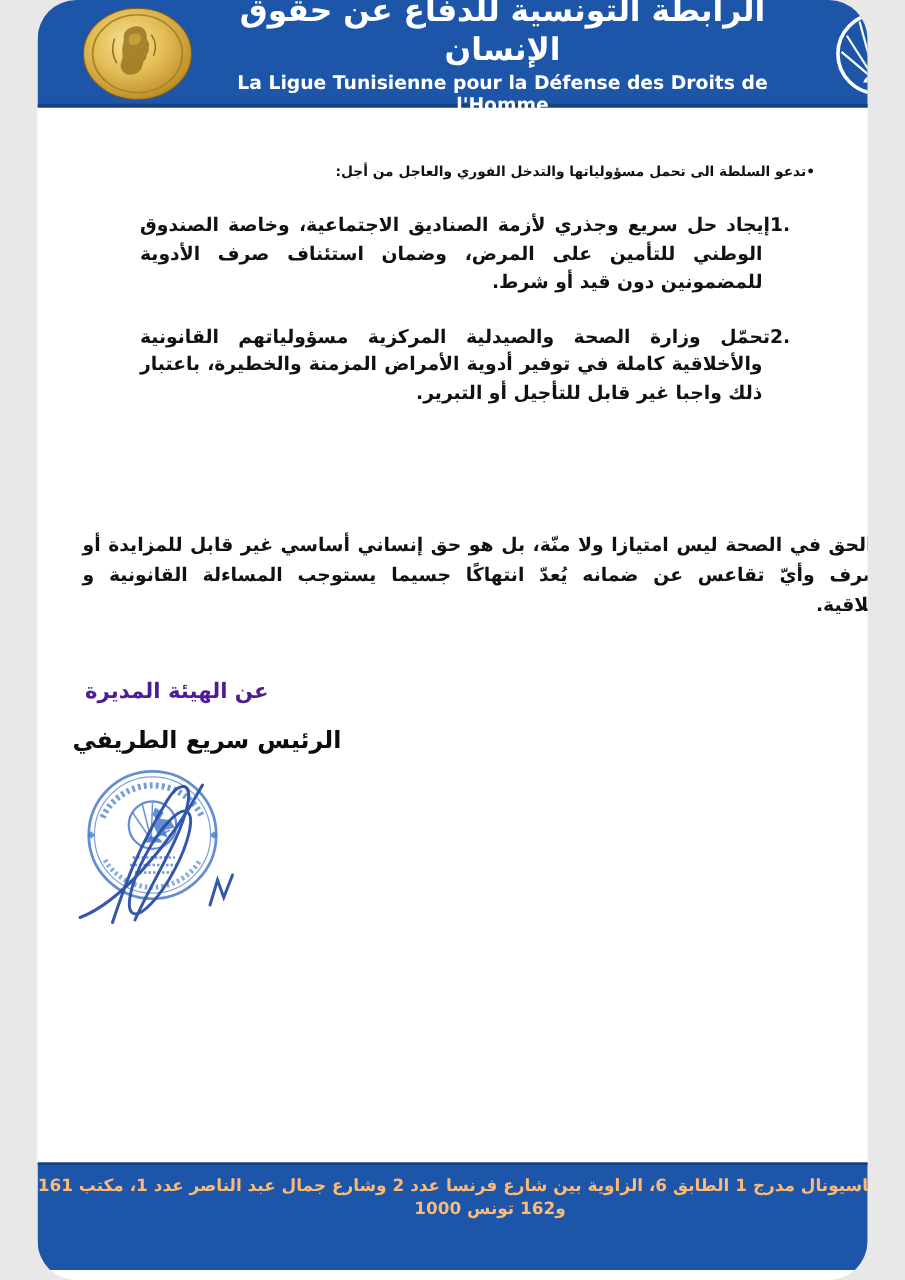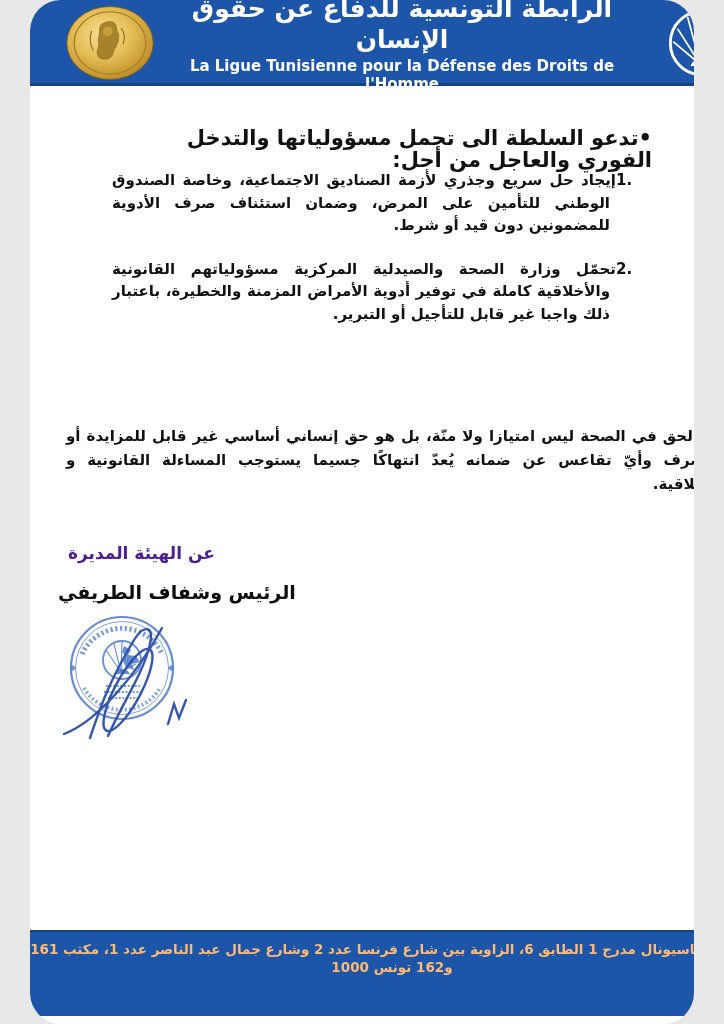--- a/index.html
+++ b/index.html
@@ -28,21 +28,21 @@
   }
   .head-ar { font-size:25px; font-weight:bold; line-height:1.25; direction:rtl; }
   .head-fr { font-size:15px; font-weight:bold; margin-top:2px; }
   .ltdh-logo { position:absolute; right:16px; top:7px; width:72px; height:72px; }
 
   
   .doc-body { position:absolute; top:0; left:0; width:724px; color:#111; }
   .intro {
     position:absolute; top:127px; right:102px; left:90px;
     direction:rtl; text-align:right;
-    font-size:21px; font-weight:bold; line-height:22px;
+    font-size:11px; font-weight:bold; line-height:22px;
   }
   .demands { position:absolute; top:169px; right:116px; left:82px; }
   .demand {
     direction:rtl; text-align:justify;
     font-size:15px; font-weight:bold; line-height:22.5px;
     padding-right:28px; text-indent:-28px;
     margin-bottom:21px;
   }
   .demand .num { direction:ltr; unicode-bidi:bidi-override; display:inline-block; width:22px; text-indent:0; }
   .closing {
@@ -123,21 +123,21 @@
     <p class="intro">•تدعو السلطة الى تحمل مسؤولياتها والتدخل الفوري والعاجل من أجل:</p>
 
     <div class="demands">
       <p class="demand"><span class="num">1.</span><span>إيجاد حل سريع وجذري لأزمة الصناديق الاجتماعية، وخاصة الصندوق الوطني للتأمين على المرض، وضمان استئناف صرف الأدوية للمضمونين دون قيد أو شرط.</span></p>
       <p class="demand"><span class="num">2.</span><span>تحمّل وزارة الصحة والصيدلية المركزية مسؤولياتهم القانونية والأخلاقية كاملة في توفير أدوية الأمراض المزمنة والخطيرة، باعتبار ذلك واجبا غير قابل للتأجيل أو التبرير.</span></p>
     </div>
 
     <p class="closing">إنّ الحق في الصحة ليس امتيازا ولا منّة، بل هو حق إنساني أساسي غير قابل للمزايدة أو التصرف وأيّ تقاعس عن ضمانه يُعدّ انتهاكًا جسيما يستوجب المساءلة القانونية و الأخلاقية.</p>
 
     <div class="sig-byline">عن الهيئة المديرة</div>
-    <div class="sig-name">الرئيس وشفاف الطريفي</div>
+    <div class="sig-name">الرئيس سريع الطريفي</div>
 
     <div class="stamp">
       <svg viewBox="0 0 170 145" width="170" height="145">
         <g stroke="#4a79c9" fill="none">
           <circle cx="72" cy="62" r="51" stroke-width="2.2" opacity="0.85"></circle>
           <circle cx="72" cy="62" r="46.5" stroke-width="1" opacity="0.7"></circle>
           <path d="M32,48 A44,44 0 0 1 112,48" stroke-width="5" stroke-dasharray="2.2 2.6" opacity="0.75"></path>
           <path d="M34,82 A44,44 0 0 0 110,82" stroke-width="4" stroke-dasharray="2 2.4" opacity="0.65"></path>
           <circle cx="72" cy="54" r="19" stroke-width="1.8" opacity="0.85"></circle>
           <g stroke-width="1.2" opacity="0.8">

